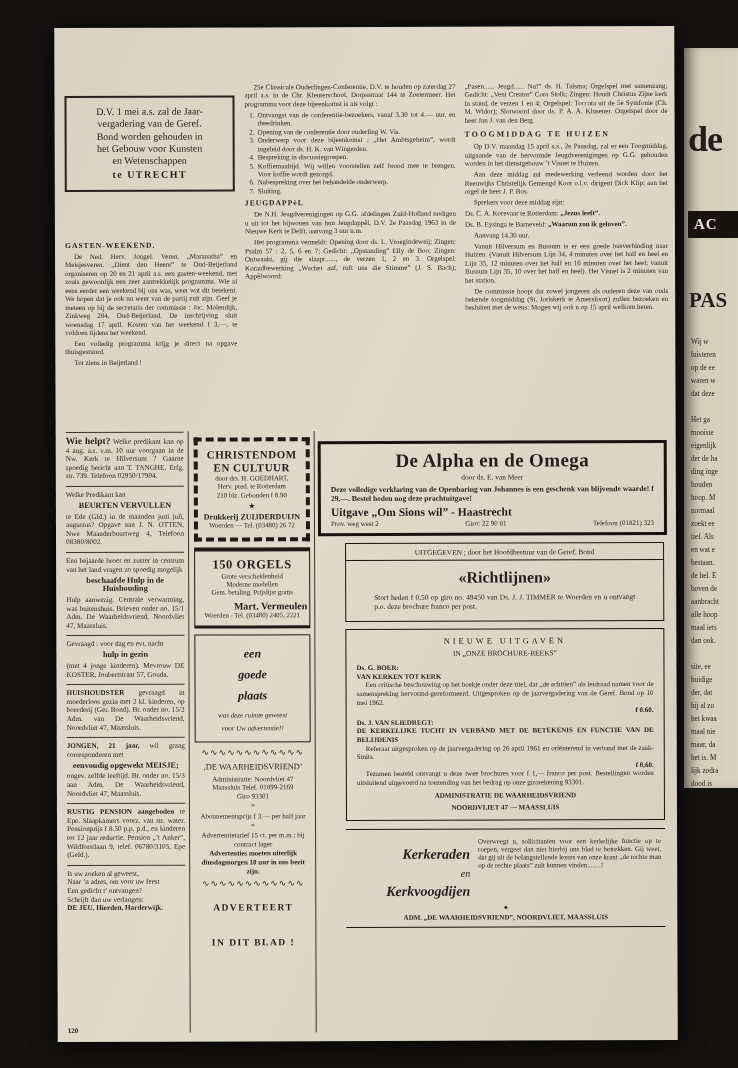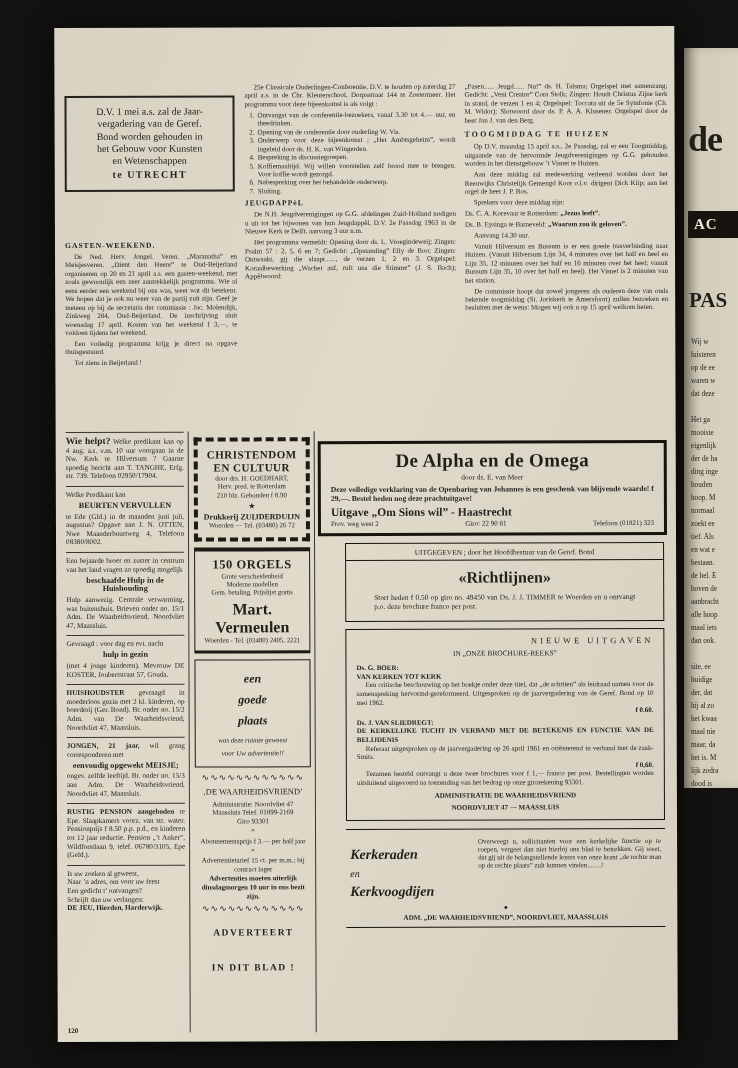--- a/index.html
+++ b/index.html
@@ -48,21 +48,21 @@
   .colB { position:absolute; left:138px; top:404px; width:116px; }
   .box-checker { border:4px dashed #1e1a15; padding:7px 2px; text-align:center; margin:6px 0; }
   .cc-t1 { font-weight:bold; font-size:11px; letter-spacing:.5px; line-height:13px; }
   .cc-s  { font-size:6.9px; line-height:8.4px; }
   .cc-star { font-size:8px; margin:2px 0; }
   .cc-b  { font-weight:bold; font-size:8px; margin-top:1px; }
   .box-orgels { border:1px solid #1e1a15; border-top:4px solid #1e1a15; border-bottom:3px solid #1e1a15;
                 padding:6px 2px; text-align:center; margin-bottom:6px; }
   .org-t { font-weight:bold; font-size:12.5px; letter-spacing:.5px; }
   .org-s { font-size:6.8px; line-height:8.3px; }
-  .org-n { font-weight:bold; font-size:16px; margin-top:3px; }
+  .org-n { font-weight:bold; font-size:10px; margin-top:3px;text-align:right; }
   .box-plaats { border:1px solid #1e1a15; padding:8px 2px; text-align:center; margin-bottom:5px; }
   .pl-w { font-style:italic; font-weight:bold; font-size:12px; line-height:21px; }
   .pl-s { font-size:7px; line-height:8.5px; margin-top:5px; font-style:italic; }
   .orn { text-align:center; font-family:"DejaVu Sans",sans-serif; font-size:9px;
          letter-spacing:1px; margin:3px 0 6px; color:#1e1a15; }
   .wv { font-size:7px; line-height:8.8px; margin-bottom:3px; text-align:center; }
   .wv-t { font-weight:normal; font-size:8.4px; margin-bottom:3px; }
   .wv-star { margin:1px 0; }
   .advt { text-align:center; font-weight:bold; font-size:9.5px; letter-spacing:1.5px; margin-top:14px; }
   .advt div+div { margin-top:25px; }
@@ -74,30 +74,30 @@
   .al-b { font-weight:bold; font-size:7.6px; line-height:9px; text-align:justify; }
   .al-u { font-weight:bold; font-size:11.5px; margin-top:3px; }
   .al-f { display:flex; justify-content:space-between; font-size:7px; margin-top:2px; }
   .sub-col { margin-left:27px; width:319px; }
   .box-richt { border:1px solid #17130e; margin-bottom:7px; }
   .ri-h { font-size:7.4px; text-align:center; padding:4px 2px 3px; border-bottom:1px solid #17130e; }
   .ri-t { font-weight:bold; font-size:16px; text-align:center; margin:8px 0 6px; }
   .ri-b { font-size:7.4px; line-height:9px; padding:0 28px 10px; text-align:justify; }
   .box-nu { border:1px solid #17130e; padding:8px 10px 7px; margin-bottom:8px;
             font-size:7px; line-height:8.6px; }
-  .nu-t { text-align:right; font-size:8.4px; letter-spacing:3px; }
+  .nu-t { text-align:center; font-size:8.4px; letter-spacing:3px; }
   .nu-sub { text-align:center; font-size:7.4px; margin:3px 0 6px; }
   .nu-name { font-weight:bold; margin-top:3px; }
   .nu-title { font-weight:bold; text-align:justify; }
   .nu-body { text-align:justify; text-indent:9px; }
   .nu-price { text-align:right; font-weight:bold; }
   .nu-admin { text-align:center; font-weight:bold; margin-top:4px; }
   .kerk { border-top:1px solid #17130e; border-bottom:1px solid #17130e; padding:8px 4px 5px; }
   .kerk-row { display:flex; }
-  .kerk-left { width:120px; text-align:left; padding-top:8px; }
+  .kerk-left { width:120px; text-align:right; padding-top:8px; }
   .kk1 { font-weight:bold; font-style:italic; font-size:14px; line-height:18px; }
   .kk2 { font-style:italic; font-size:10px; margin:4px 0; }
   .kerk-right { flex:1; font-size:6.9px; line-height:8.2px; text-align:justify; padding-left:8px; }
   .kerk-dot { text-align:center; font-size:7px; margin:3px 0 2px; }
   .kerk-f { text-align:center; font-weight:bold; font-size:7px; margin-top:1px; }
 
   .pageno { position:absolute; left:10px; top:999px; font-size:7px; font-weight:bold; }
 
   
   .page2 { position:absolute; left:684px; top:48px; width:54px; height:740px;

